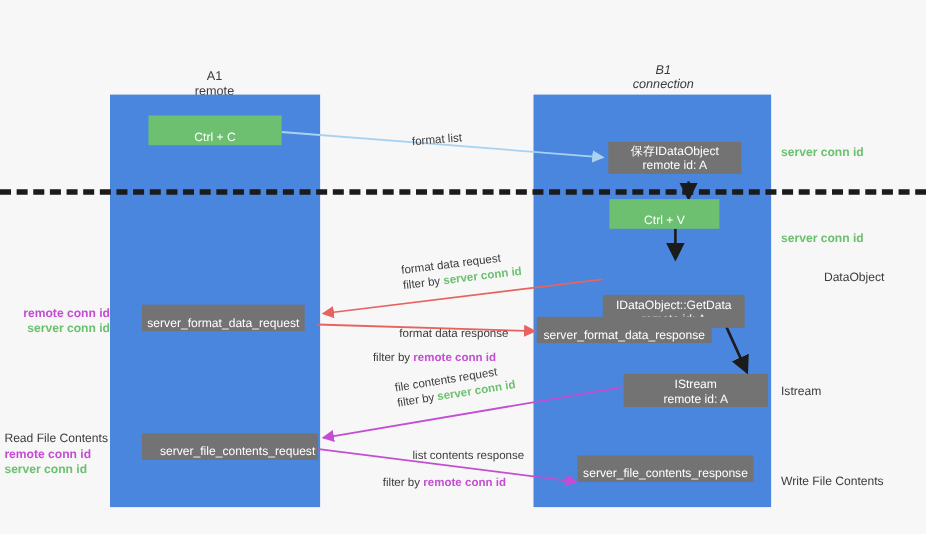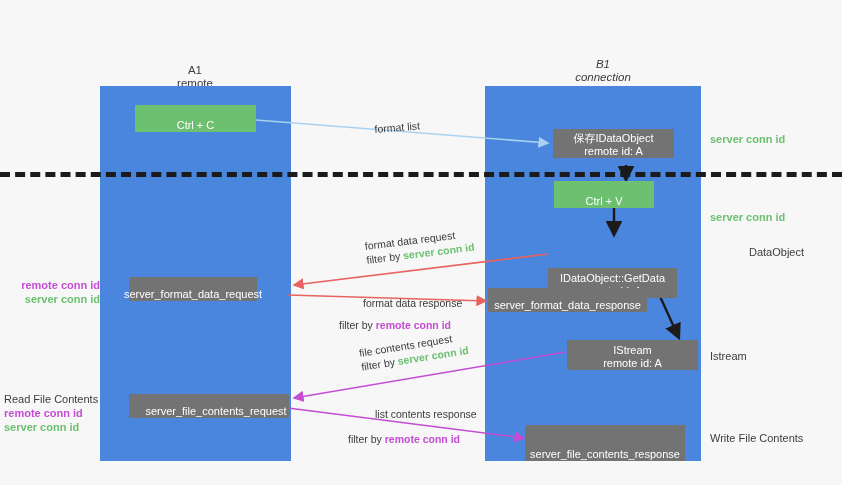--- a/index.html
+++ b/index.html
@@ -106,38 +106,38 @@
 
   <div class="node green" style="left:554px;top:181px;width:100px;height:27px;">
     <span>Ctrl + V</span>
   </div>
 
   <div class="node orange" style="left:548px;top:236px;width:129px;height:30px;margin-top:32px;">
     <span>IDataObject::GetData</span>
     <span>remote id: A</span>
   </div>
 
-  <div class="node orange" style="left:129px;top:277px;width:128px;height:24px;">
+  <div class="node orange" style="left:129px;top:277px;width:148px;height:24px;">
     <span>server_format_data_request</span>
   </div>
 
   <div class="node orange" style="left:488px;top:288px;width:159px;height:24px;">
     <span>server_format_data_response</span>
   </div>
 
   <div class="node orange" style="left:567px;top:340px;width:131px;height:30px;">
     <span>IStream</span>
     <span>remote id: A</span>
   </div>
 
   <div class="node orange" style="left:129px;top:394px;width:160px;height:24px;padding-left:14px;">
     <span>server_file_contents_request</span>
   </div>
 
-  <div class="node orange" style="left:525px;top:425px;width:160px;height:36px;">
+  <div class="node orange" style="left:525px;top:414px;width:160px;height:24px;">
     <span>server_file_contents_response</span>
   </div>
 
   <div class="edge-label rot" style="left:374px;top:122px;transform:rotate(-4.5deg);">format list</div>
 
   <div class="edge-label rot" style="left:364px;top:239px;transform:rotate(-7deg);">
     <div>format data request</div>
     <div><span>filter by </span><span class="green-t">server conn id</span></div>
   </div>
 

